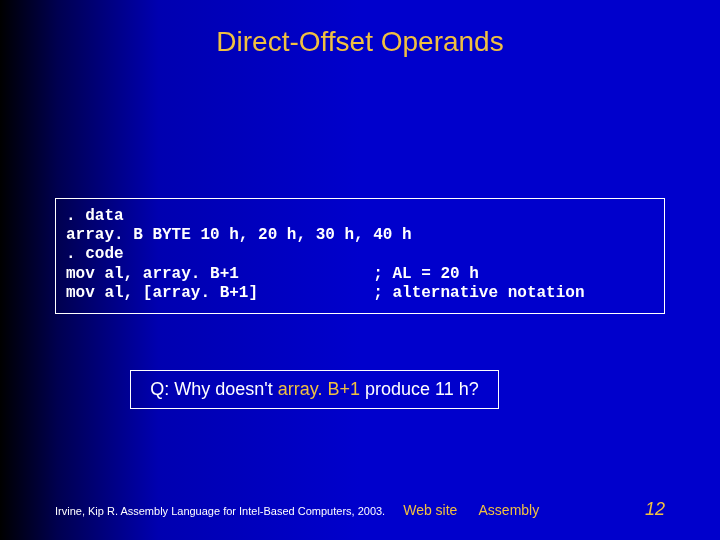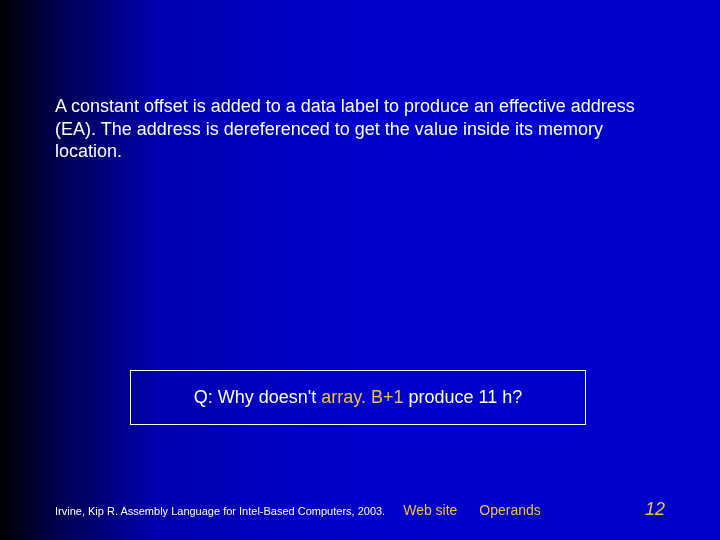--- a/index.html
+++ b/index.html
@@ -47,23 +47,23 @@
     font-weight: bold;
     font-size: 16px;
     color: #ffffff;
     line-height: 1.2;
     white-space: pre;
   }
   .question-box {
     position: absolute;
     top: 370px;
     left: 130px;
-    width: 456px;
+    width: 369px;
     border: 1px solid #ffffff;
-    padding: 16px 14px;
+    padding: 8px 14px;
     box-sizing: border-box;
     color: #ffffff;
     font-size: 18px;
     text-align: center;
   }
   .question-box .expr {
     color: #f0c040;
   }
   .footer {
     position: absolute;
@@ -91,30 +91,35 @@
     color: #f0c040;
     font-size: 18px;
     font-style: italic;
   }
 </style>
 </head>
 <body>
 
 <div class="slide">
 
+  <div class="title">Direct-Offset Operands</div>
 
-  <div class="body-text">A constant offset is added to a data label to produce an effective address (EA). The address is dereferenced to get the value inside its memory location.</div>
 
+  <div class="code-box"><span>. data</span>
+<span>array. B BYTE 10 h, 20 h, 30 h, 40 h</span>
+<span>. code</span>
+<span>mov al, array. B+1</span>              <span>; AL = 20 h</span>
+<span>mov al, [array. B+1]</span>            <span>; alternative notation</span></div>
 
   <div class="question-box">
     <span>Q: Why doesn't </span><span class="expr">array. B+1</span><span> produce 11 h?</span>
   </div>
 
   <div class="footer">
     <span class="footer-credit">Irvine, Kip R. Assembly Language for Intel-Based Computers, 2003.</span>
     <span class="footer-links">
       <a>Web site</a>
-      <a>Operands</a>
+      <a>Assembly</a>
     </span>
     <span class="page-num">12</span>
   </div>
 
 </div>
 
 </body></html>

